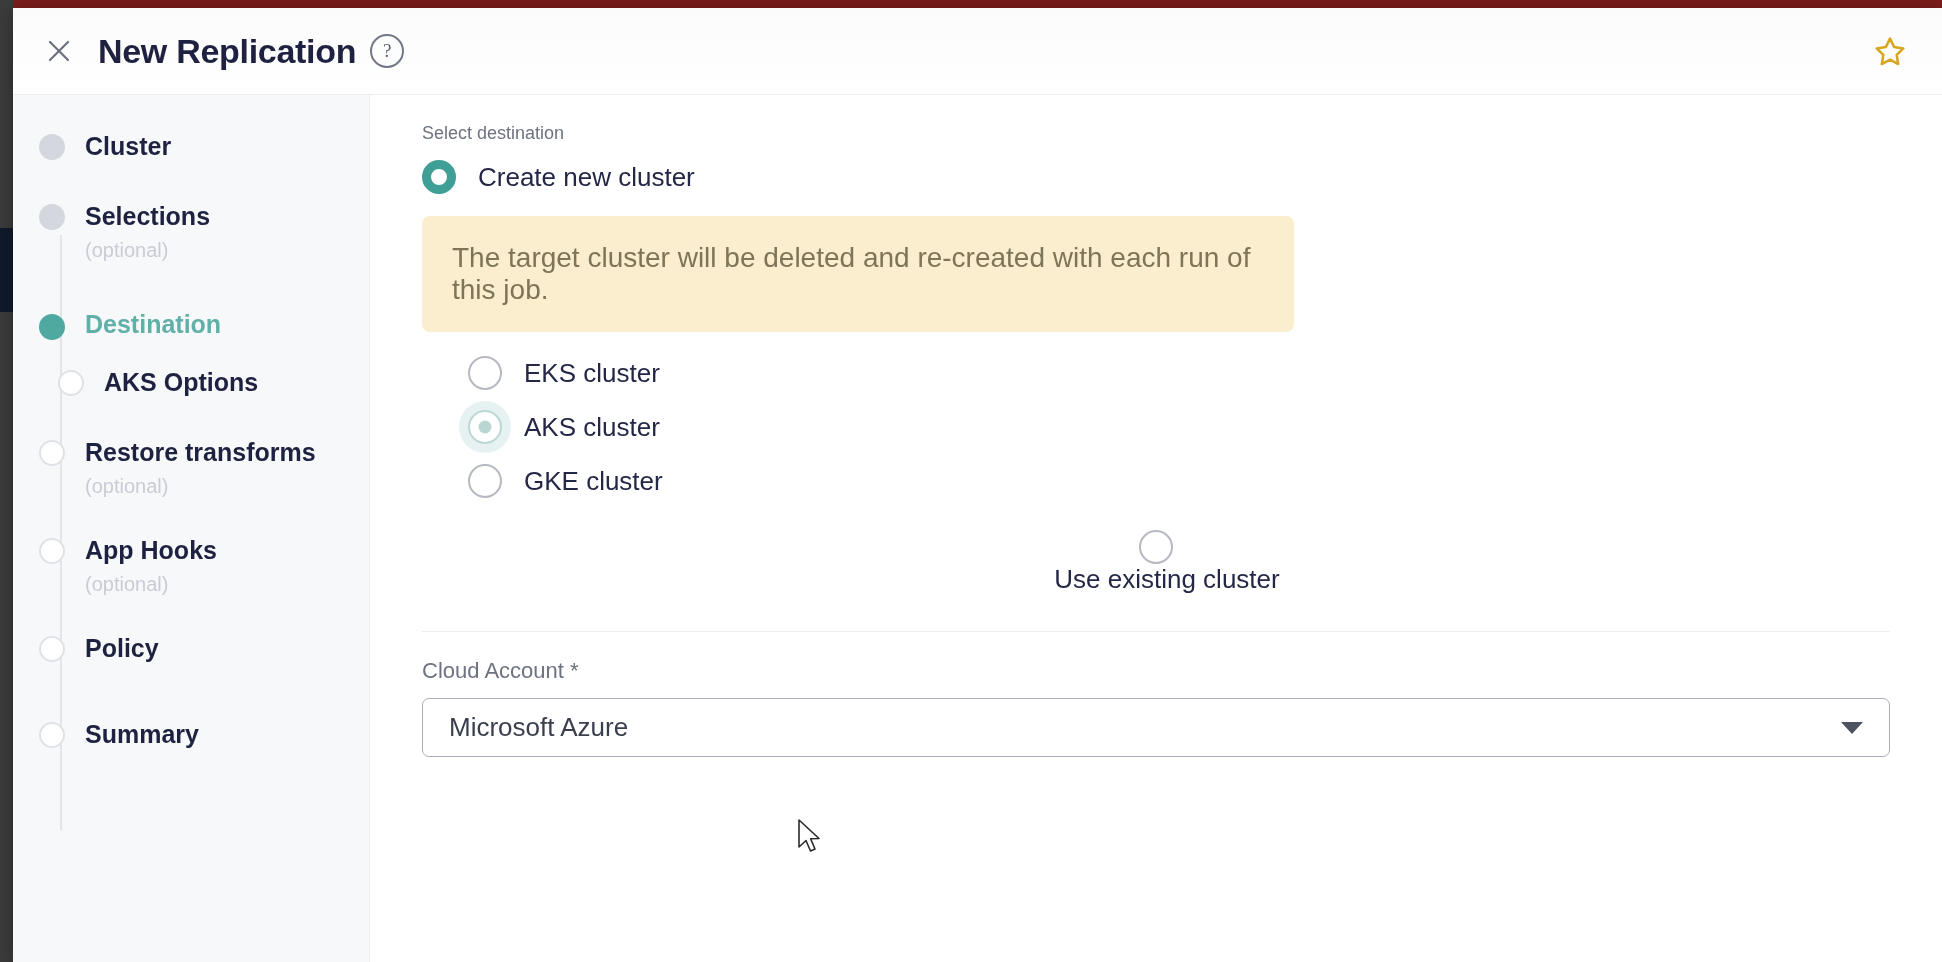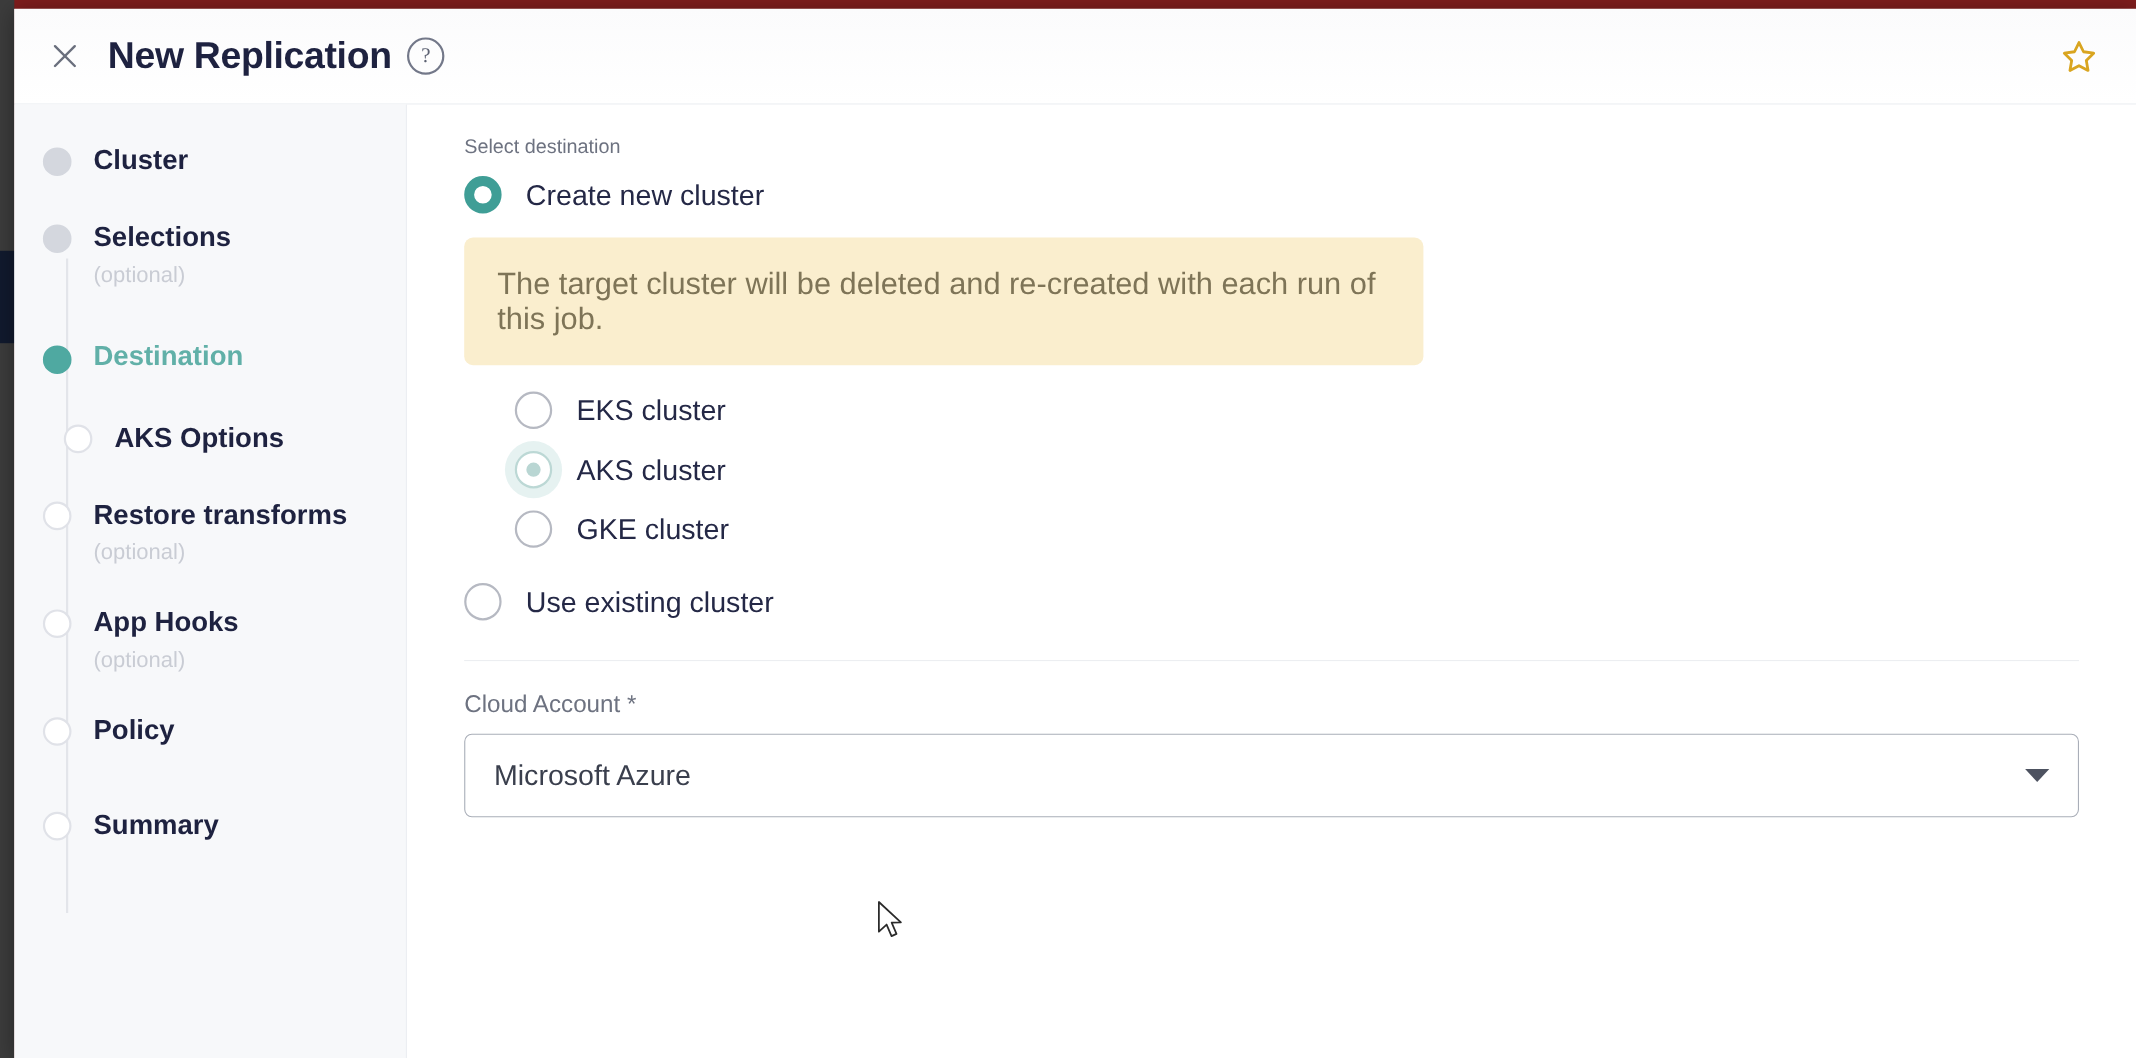--- a/index.html
+++ b/index.html
@@ -239,38 +239,38 @@
     padding: 26px 30px;
     box-sizing: border-box;
     font-size: 28px;
     color: #7e7457;
   }
 
   
   .sub-group { padding-left: 46px; }
   .sub-group .radio-row { margin-bottom: 20px; }
 
-  .existing-row { margin-top: 32px; }
+  .existing-row { margin-top: 32px; flex-direction: column; }
 
   .divider {
     margin: 36px 0 0 0;
     height: 1px;
     background: #eceef1;
     width: 100%;
   }
 
   .field-label {
     margin-top: 26px;
     font-size: 22px;
     color: #6d7280;
   }
   .select-box {
     margin-top: 14px;
     position: relative;
-    height: 76px;
+    height: 59px;
     border: 1px solid #a9aeb8;
     border-radius: 7px;
     background: #ffffff;
     display: flex;
     align-items: center;
     padding: 0 26px;
     box-sizing: border-box;
     cursor: pointer;
     width: 100%;
   }
@@ -343,21 +343,21 @@
           </div>
         </div>
 
         <div class="step is-active" style="margin-top:42px;align-items:center;">
           <div class="step-dot active"></div>
           <div class="step-text">
             <div class="step-label">Destination</div>
           </div>
         </div>
 
-        <div class="step" style="margin-top:40px;padding-left:45px;">
+        <div class="step" style="margin-top:24px;padding-left:45px;">
           <div class="step-dot"></div>
           <div class="step-text">
             <div class="step-label">AKS Options</div>
           </div>
         </div>
 
         <div class="step" style="margin-top:36px;">
           <div class="step-dot"></div>
           <div class="step-text">
             <div class="step-label">Restore transforms</div>

